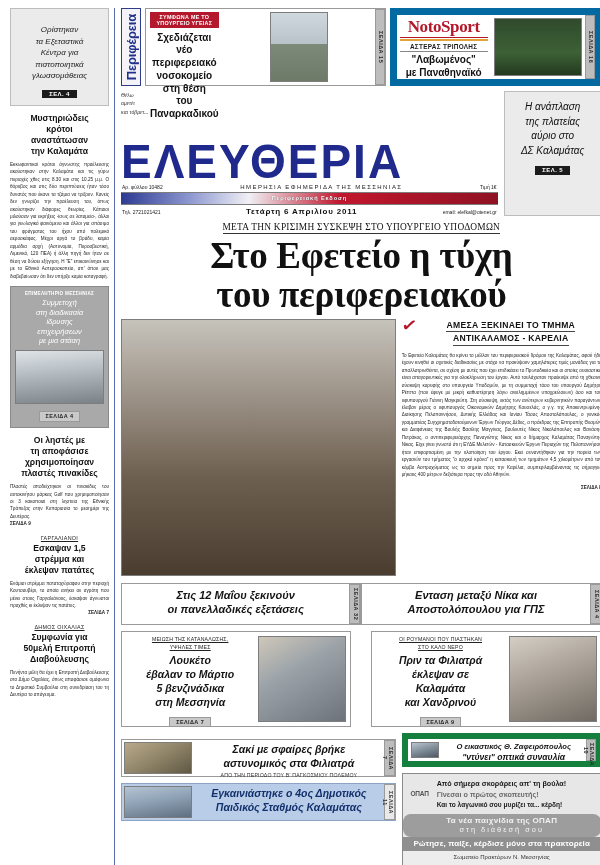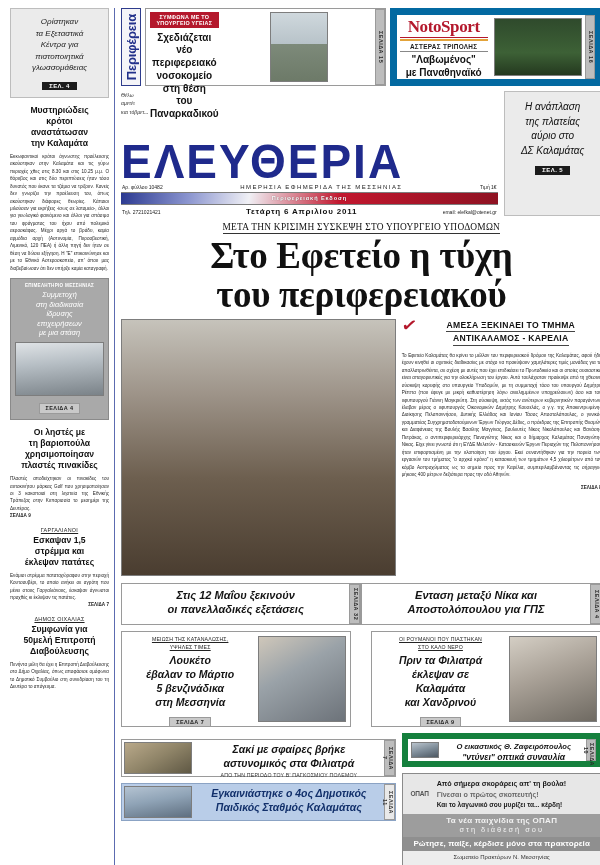--- a/index.html
+++ b/index.html
@@ -81,21 +81,21 @@
 
   
   .left-rail {
     width: 105px;
     flex: 0 0 105px;
     padding-right: 5px;
     box-sizing: border-box;
     border-right: 1px solid #5c6bb0;
   }
   .promo {
-    padding: 7px 6px 5px;
+    padding: 15px 6px 5px;
     text-align: center;
   }
   .promo .lines {
     font-style: italic;
     font-size: 8px;
     line-height: 1.45;
     color: #1a1a1a;
   }
   .lhead {
     text-align: center;
@@ -472,20 +472,21 @@
     color: #1b1b1b;
     line-height: 1.55;
   }
   .opap-lines div.l2 { color: #6a6a6a; font-weight: bold; }
   .opap-lines div.l3 { font-size: 6.6px; }
   .opap-mid {
     background: #9d9d9d;
     text-align: center;
     padding: 2px 0 3px;
     color: #f2f2f2;
+    border-radius: 8px;
   }
   .opap-mid .m1 { font-size: 8px; font-weight: bold; letter-spacing: .3px; }
   .opap-mid .m2 { font-size: 7.4px; letter-spacing: 2px; }
   .opap-ask {
     background: #8f8f8f;
     color: #fff;
     text-align: center;
     font-size: 8px;
     font-weight: bold;
     padding: 2px 0 3px;
@@ -557,21 +558,21 @@
           <div>ίδρυσης</div>
           <div>επιχειρήσεων</div>
           <div>με μια στάση</div>
         </div>
         <div class="photo img-storefront" style="height:52px;margin-top:4px;"></div>
         <div class="sel-tag-grey">ΣΕΛΙΔΑ 4</div>
       </div>
 
       <div class="lhead">
         <div>Οι ληστές με</div>
-        <div>τη βαριοπούλα</div>
+        <div>τη αποφάσισε</div>
         <div>χρησιμοποίησαν</div>
         <div>πλαστές πινακίδες</div>
       </div>
       <div class="btext">Πλαστές αποδείχτηκαν οι πινακίδες του αυτοκινήτου μάρκας Golf που χρησιμοποίησαν οι 3 κακοποιοί στη ληστεία της Εθνικής Τράπεζας στην Κυπαρισσία το μεσημέρι της Δευτέρας.</div>
       <div class="btext center" style="font-weight:bold">ΣΕΛΙΔΑ 9</div>
 
       <div class="kicker">ΓΑΡΓΑΛΙΑΝΟΙ</div>
       <div class="lhead" style="margin-top:2px">
         <div>Εσκαψαν 1,5</div>
         <div>στρέμμα και</div>

